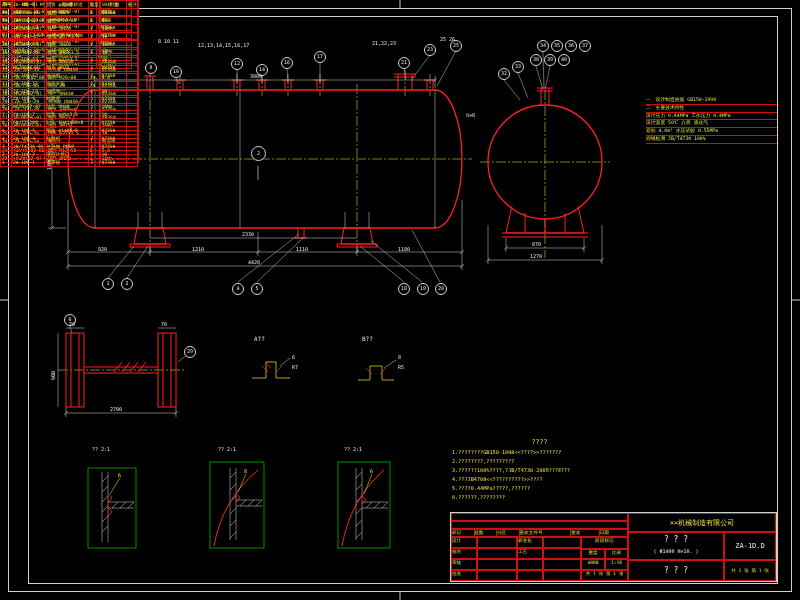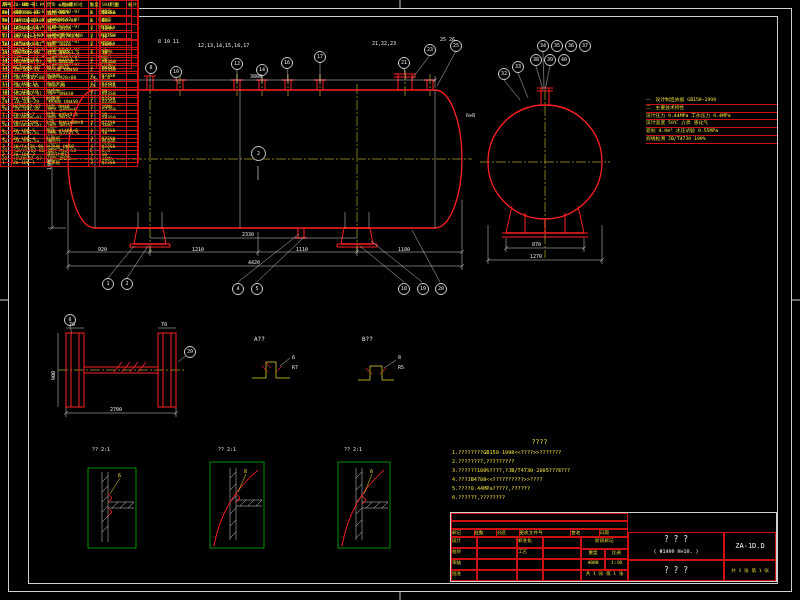--- a/index.html
+++ b/index.html
@@ -913,20 +913,21 @@
     <div class="cell" style="left:66px;top:57px;width:26px;height:11px;"></div>
     <div class="cell" style="left:92px;top:57px;width:38px;height:11px;"></div>
 
     <div class="cell" style="left:130px;top:24px;width:47px;height:12px;text-align:center;">阶段标记</div>
     <div class="cell" style="left:130px;top:36px;width:24px;height:10px;text-align:center;">重量</div>
     <div class="cell" style="left:154px;top:36px;width:23px;height:10px;text-align:center;">比例</div>
     <div class="cell" style="left:130px;top:46px;width:24px;height:11px;text-align:center;">4000</div>
     <div class="cell" style="left:154px;top:46px;width:23px;height:11px;text-align:center;">1:10</div>
     <div class="cell" style="left:130px;top:57px;width:47px;height:11px;text-align:center;">共 1 张  第 1 张</div>
 
+    <div class="cell" style="left:177px;top:0;width:148px;height:19px;font-size:7px;line-height:18px;text-align:center;">××机械制造有限公司</div>
     <div class="cell wt" style="left:177px;top:19px;width:96px;height:28px;text-align:center;">
       <div class="wt" style="font-size:8px;line-height:14px;">? ? ?</div>
       <div class="wt" style="font-size:5px;line-height:8px;">( Φ1400  H=10. )</div>
     </div>
     <div class="cell wt" style="left:273px;top:19px;width:52px;height:28px;font-size:7px;line-height:27px;text-align:center;">ZA-1D.D</div>
     <div class="cell wt" style="left:177px;top:47px;width:96px;height:21px;font-size:8px;line-height:20px;text-align:center;">? ? ?</div>
     <div class="cell" style="left:273px;top:47px;width:52px;height:21px;font-size:4.6px;line-height:20px;text-align:center;">共 1 张  第 1 张</div>
   </div>
 
 </div>

